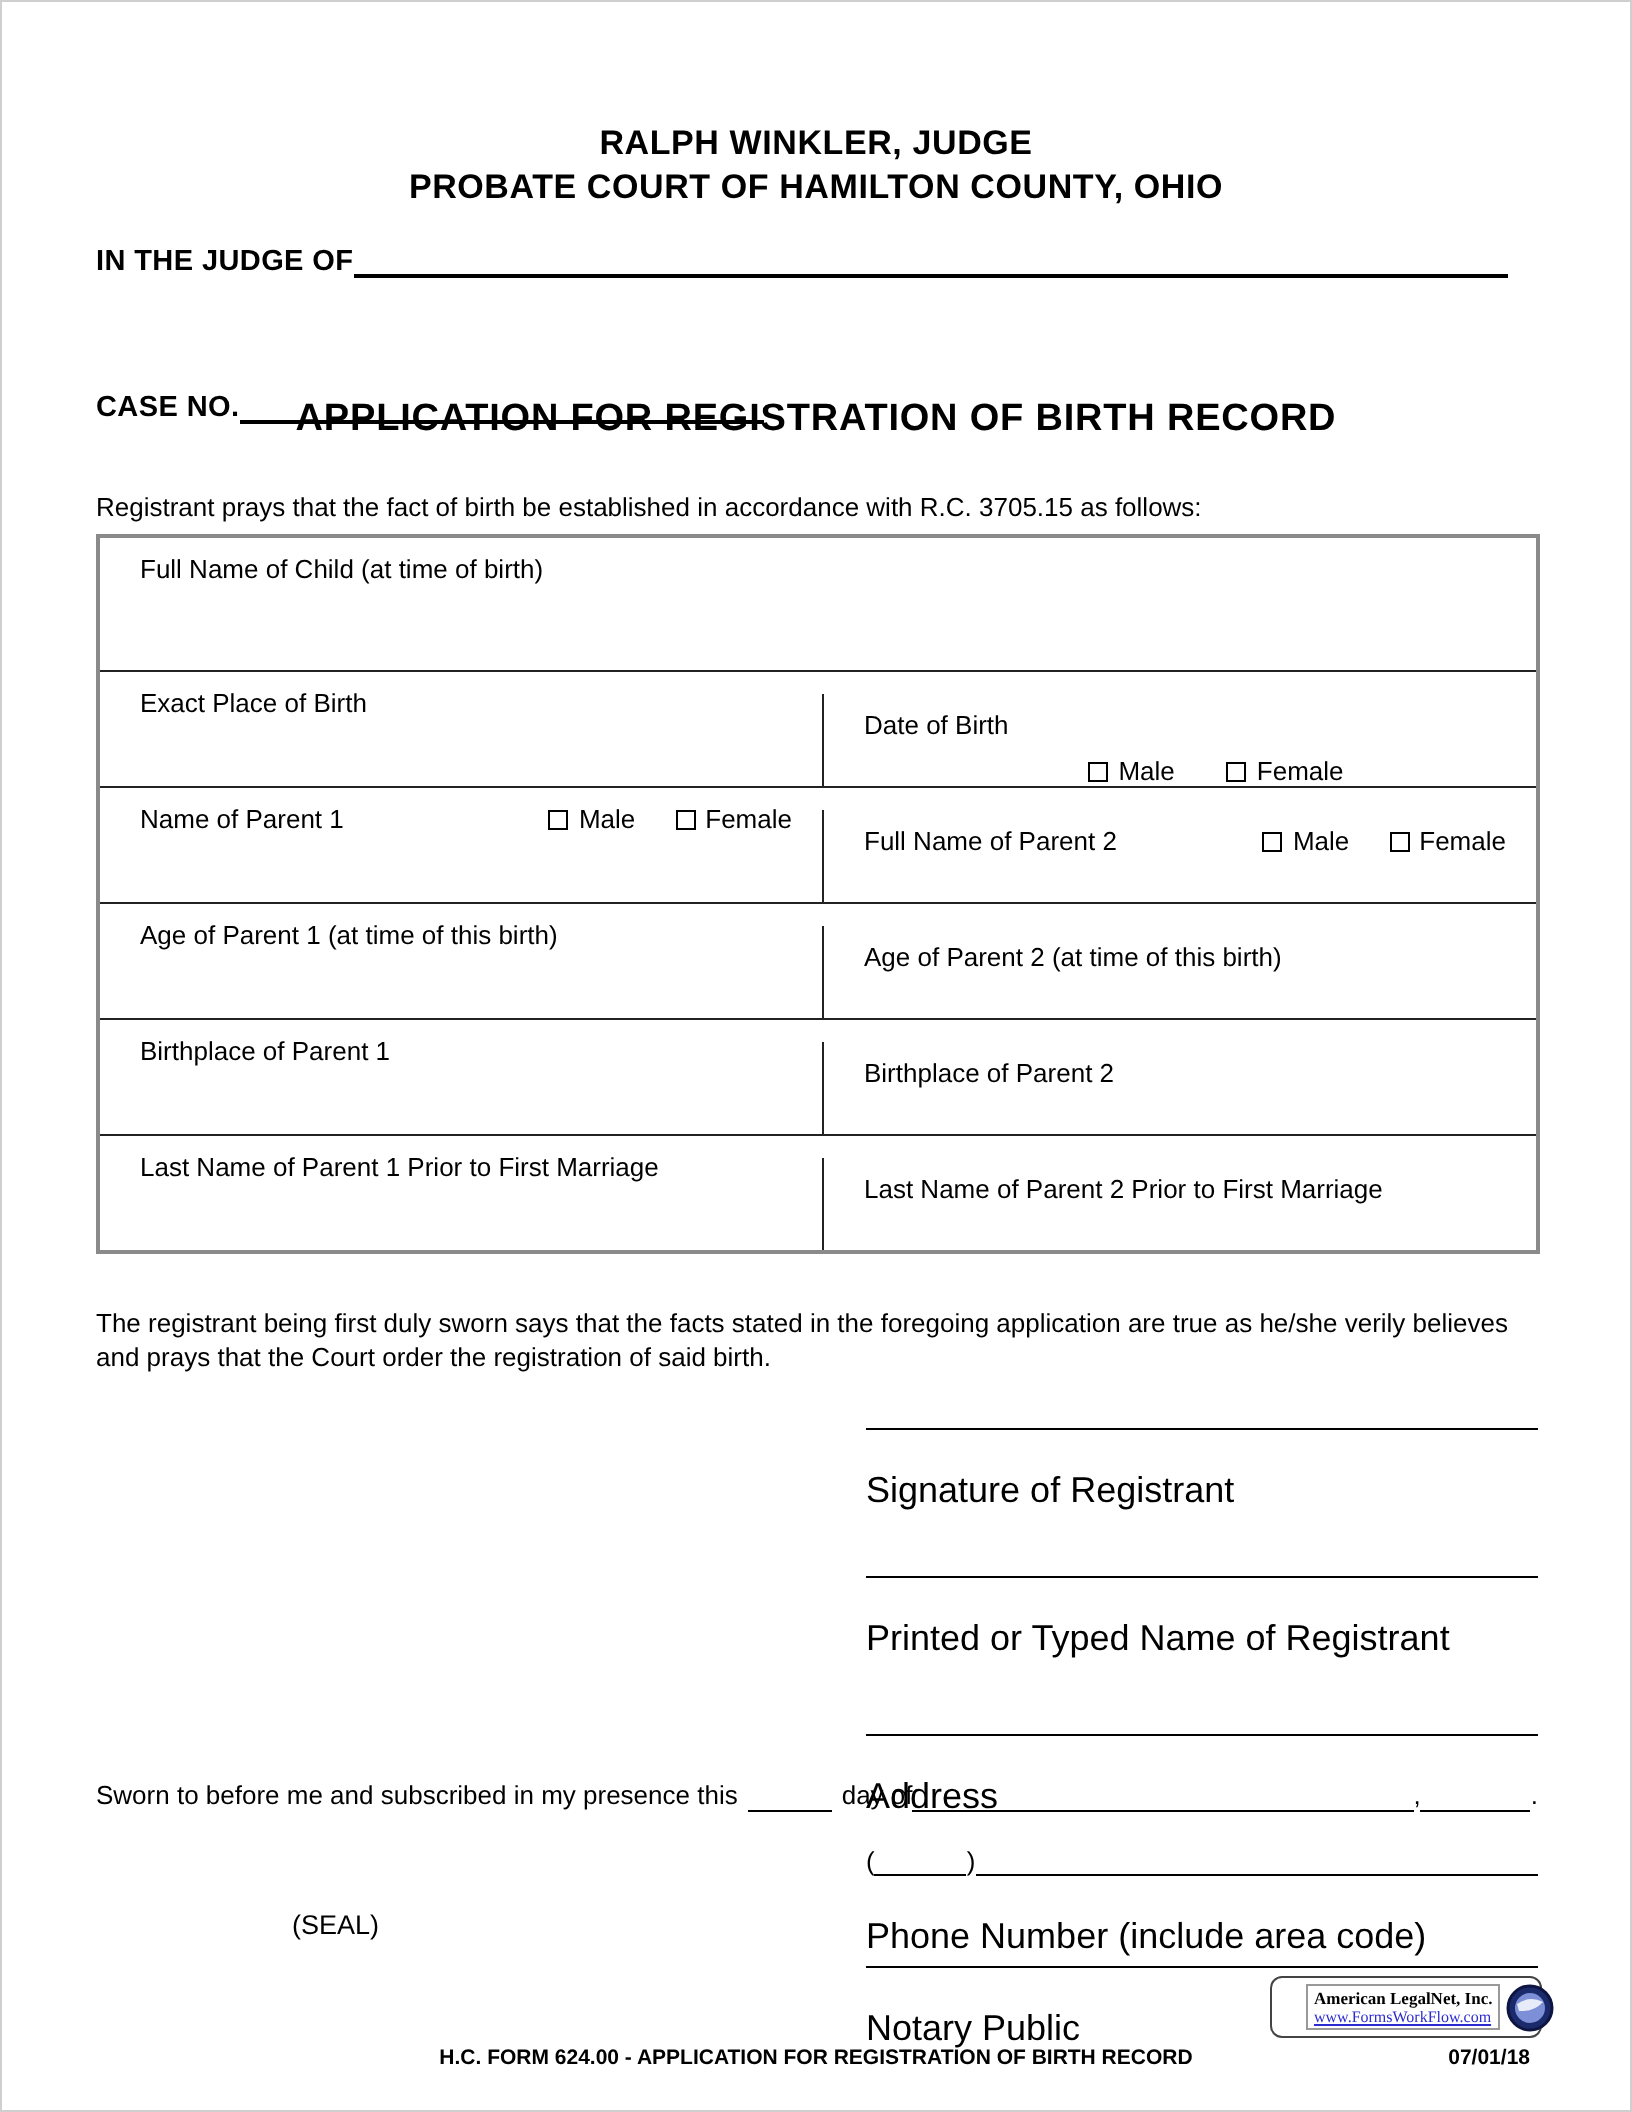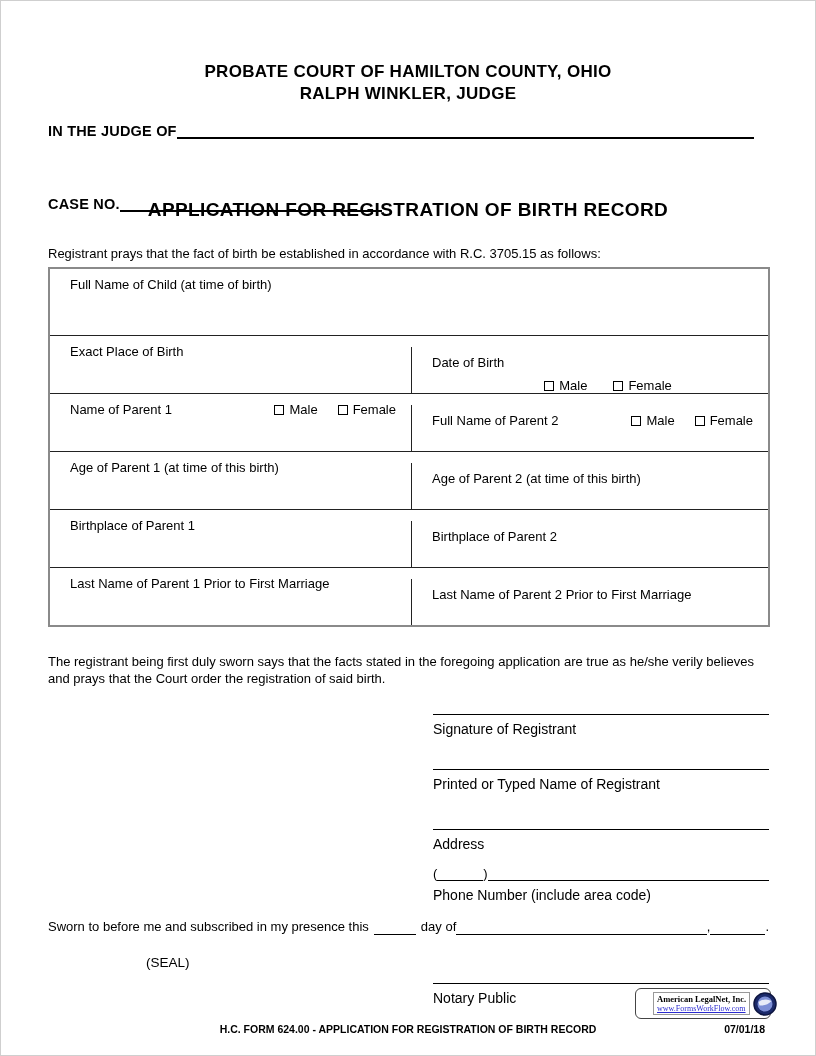--- a/index.html
+++ b/index.html
@@ -41,29 +41,29 @@
   .dob-line { position:absolute; left:0; right:0; top:31px; display:flex;
     justify-content:center; padding-left:36px; font-size:13px; }
   .dob-line .cb-pair { margin-left:0; }
   .dob-line .cb-pair + .cb-pair { margin-left:26px; }
 
   .affirmation { position:absolute; left:47px; top:652px; width:723px;
     font-size:13px; line-height:17px; }
 
   .sig-block { position:absolute; left:432px; top:702px; width:336px; }
   .blank-line { height:12px; border-bottom:1.5px solid #000; }
-  .sig-label { font-size:14px; margin-top:6px; }
+  .sig-label { font-size:18px; margin-top:20px; }
   .mt21 { margin-top:21px; }
   .mt26 { margin-top:26px; }
   .phone-row { display:flex; align-items:flex-end; font-size:13px; margin-top:12px; height:17px; }
   .phone-row .paren { line-height:15px; }
   .p-blank1 { width:46px; border-bottom:1.5px solid #000; height:15px; }
   .p-blank2 { flex:1; border-bottom:1.5px solid #000; height:15px; }
 
-  .sworn-row { position:absolute; left:47px; top:918px; width:721px; display:flex;
+  .sworn-row { position:absolute; left:47px; top:889px; width:721px; display:flex;
     align-items:flex-end; font-size:13px; }
   .sworn-row .txt { white-space:nowrap; line-height:16px; }
   .sw-blank1 { width:42px; border-bottom:1.5px solid #000; height:14px; margin:0 5px; }
   .sw-blank2 { flex:1; border-bottom:1.5px solid #000; height:14px; }
   .sw-blank3 { width:55px; border-bottom:1.5px solid #000; height:14px; }
 
   .seal { position:absolute; left:145px; top:954px; font-size:13.5px; }
   .notary-block { position:absolute; left:432px; top:971px; width:336px; }
 
   .aln-logo { position:absolute; left:634px; top:987px; width:136px; height:31px;
@@ -79,22 +79,22 @@
   .footer-line { position:absolute; top:1022px; left:0; width:100%; text-align:center;
     font-weight:bold; font-size:10.5px; }
   .footer-date { position:absolute; top:1022px; right:50px; font-weight:bold; font-size:10.5px; }
 </style>
 </head>
 <body>
 
 <div class="page">
 
   <div class="court-header">
+    <div>RALPH WINKLER, JUDGE</div>
     <div>PROBATE COURT OF HAMILTON COUNTY, OHIO</div>
-    <div>RALPH WINKLER, JUDGE</div>
   </div>
 
   <div class="blank-row matter-row">
     <span class="lbl-bold">IN THE JUDGE OF</span>
     <span class="fill-line"></span>
   </div>
 
   <div class="blank-row case-row">
     <span class="lbl-bold">CASE NO.</span>
     <span class="fill-line"></span>

